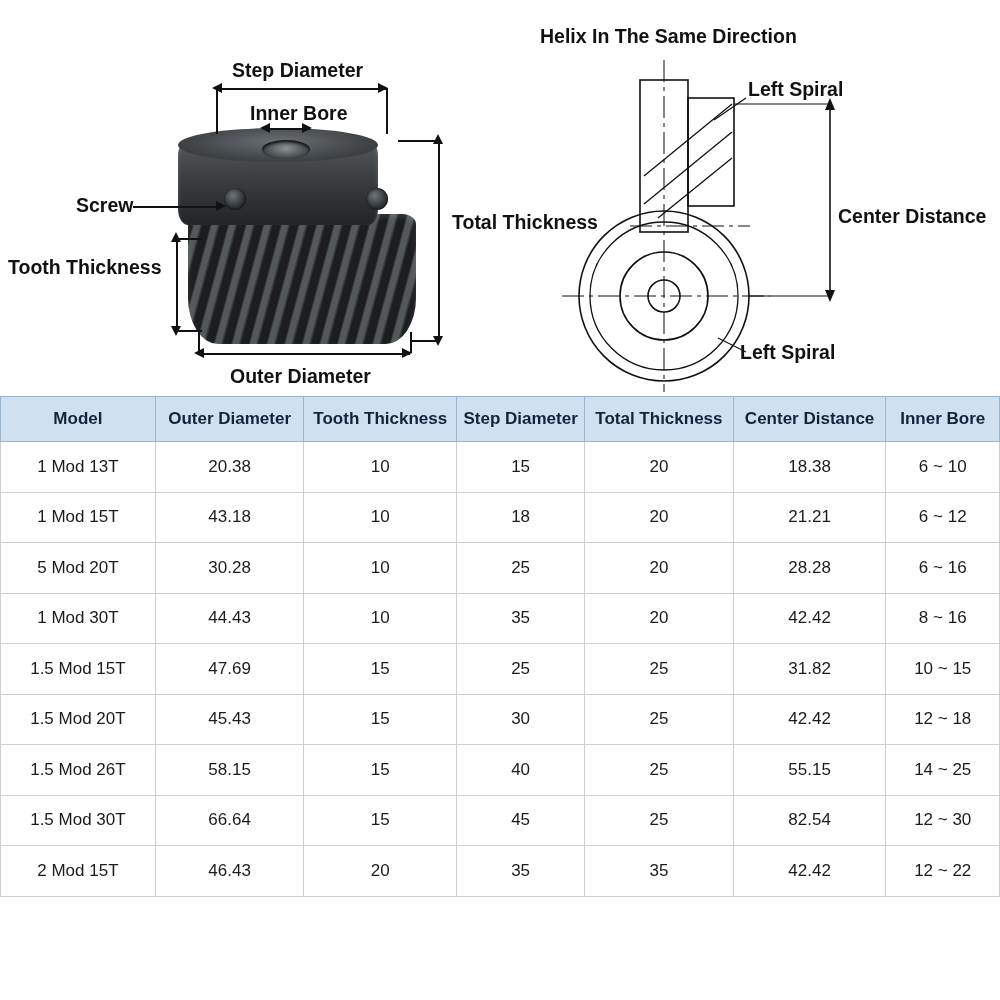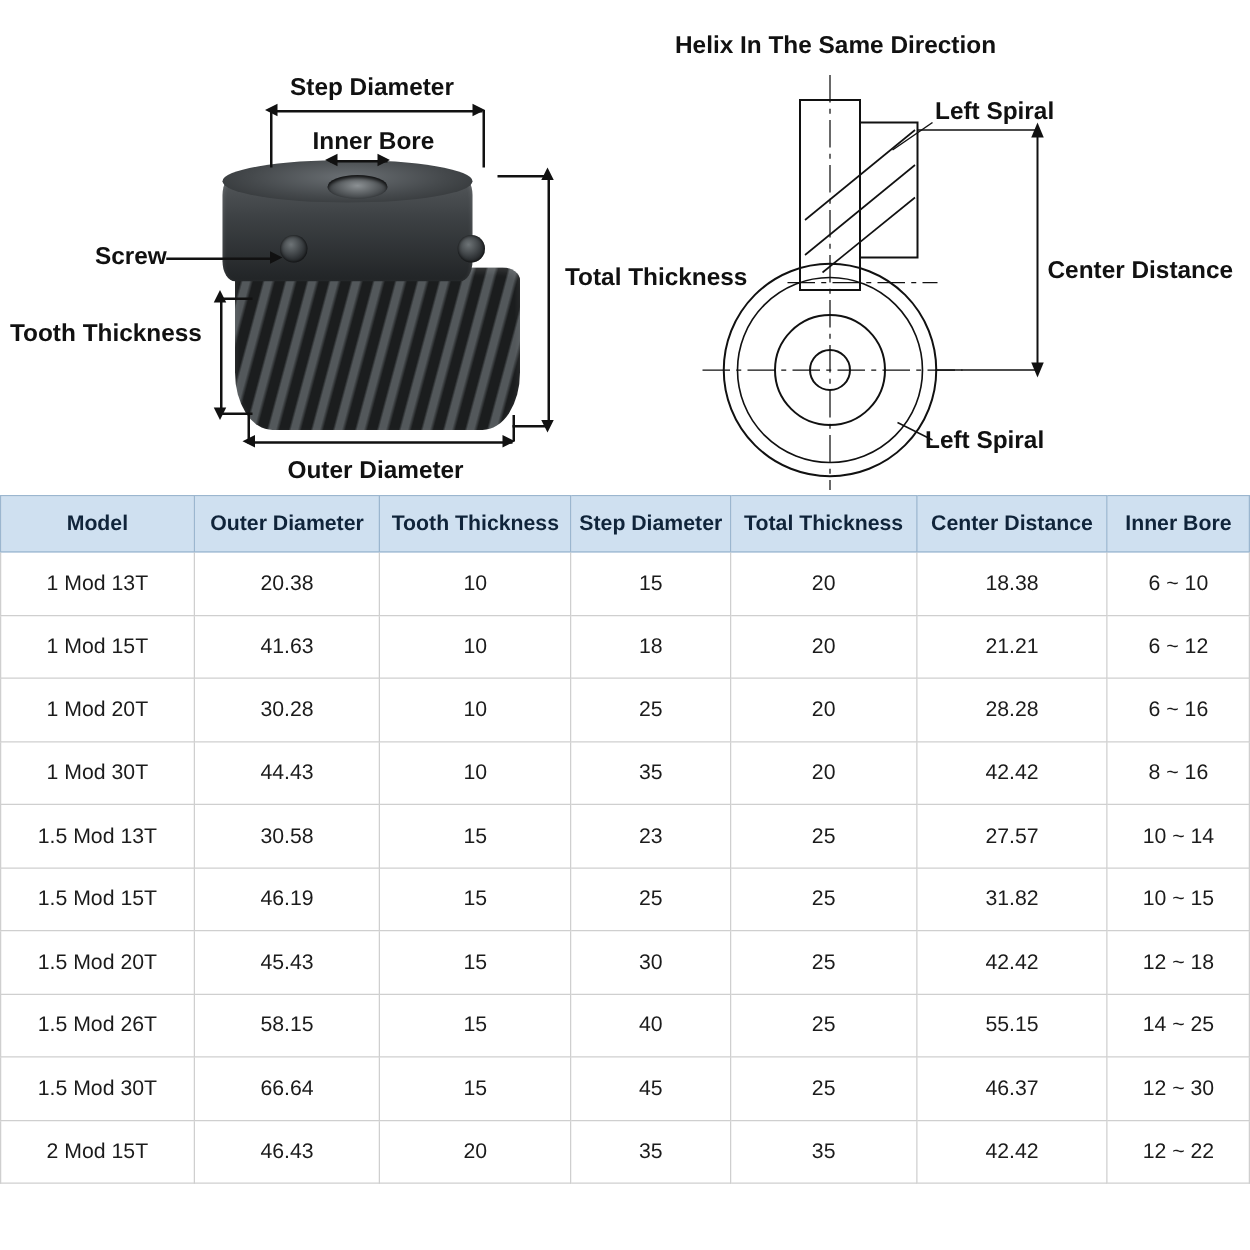--- a/index.html
+++ b/index.html
@@ -281,57 +281,48 @@
       <td>1 Mod 13T</td>
       <td>20.38</td>
       <td>10</td>
       <td>15</td>
       <td>20</td>
       <td>18.38</td>
       <td>6 ~ 10</td>
     </tr>
     <tr>
       <td>1 Mod 15T</td>
-      <td>41.63</td>
+      <td>43.18</td>
       <td>10</td>
       <td>18</td>
       <td>20</td>
       <td>21.21</td>
       <td>6 ~ 12</td>
     </tr>
     <tr>
-      <td>1 Mod 20T</td>
+      <td>5 Mod 20T</td>
       <td>30.28</td>
       <td>10</td>
       <td>25</td>
       <td>20</td>
       <td>28.28</td>
       <td>6 ~ 16</td>
     </tr>
     <tr>
       <td>1 Mod 30T</td>
       <td>44.43</td>
       <td>10</td>
       <td>35</td>
       <td>20</td>
       <td>42.42</td>
       <td>8 ~ 16</td>
     </tr>
     <tr>
-      <td>1.5 Mod 13T</td>
-      <td>30.58</td>
-      <td>15</td>
-      <td>23</td>
-      <td>25</td>
-      <td>27.57</td>
-      <td>10 ~ 14</td>
-    </tr>
-    <tr>
       <td>1.5 Mod 15T</td>
-      <td>46.19</td>
+      <td>47.69</td>
       <td>15</td>
       <td>25</td>
       <td>25</td>
       <td>31.82</td>
       <td>10 ~ 15</td>
     </tr>
     <tr>
       <td>1.5 Mod 20T</td>
       <td>45.43</td>
       <td>15</td>
@@ -348,21 +339,21 @@
       <td>25</td>
       <td>55.15</td>
       <td>14 ~ 25</td>
     </tr>
     <tr>
       <td>1.5 Mod 30T</td>
       <td>66.64</td>
       <td>15</td>
       <td>45</td>
       <td>25</td>
-      <td>46.37</td>
+      <td>82.54</td>
       <td>12 ~ 30</td>
     </tr>
     <tr>
       <td>2 Mod 15T</td>
       <td>46.43</td>
       <td>20</td>
       <td>35</td>
       <td>35</td>
       <td>42.42</td>
       <td>12 ~ 22</td>

